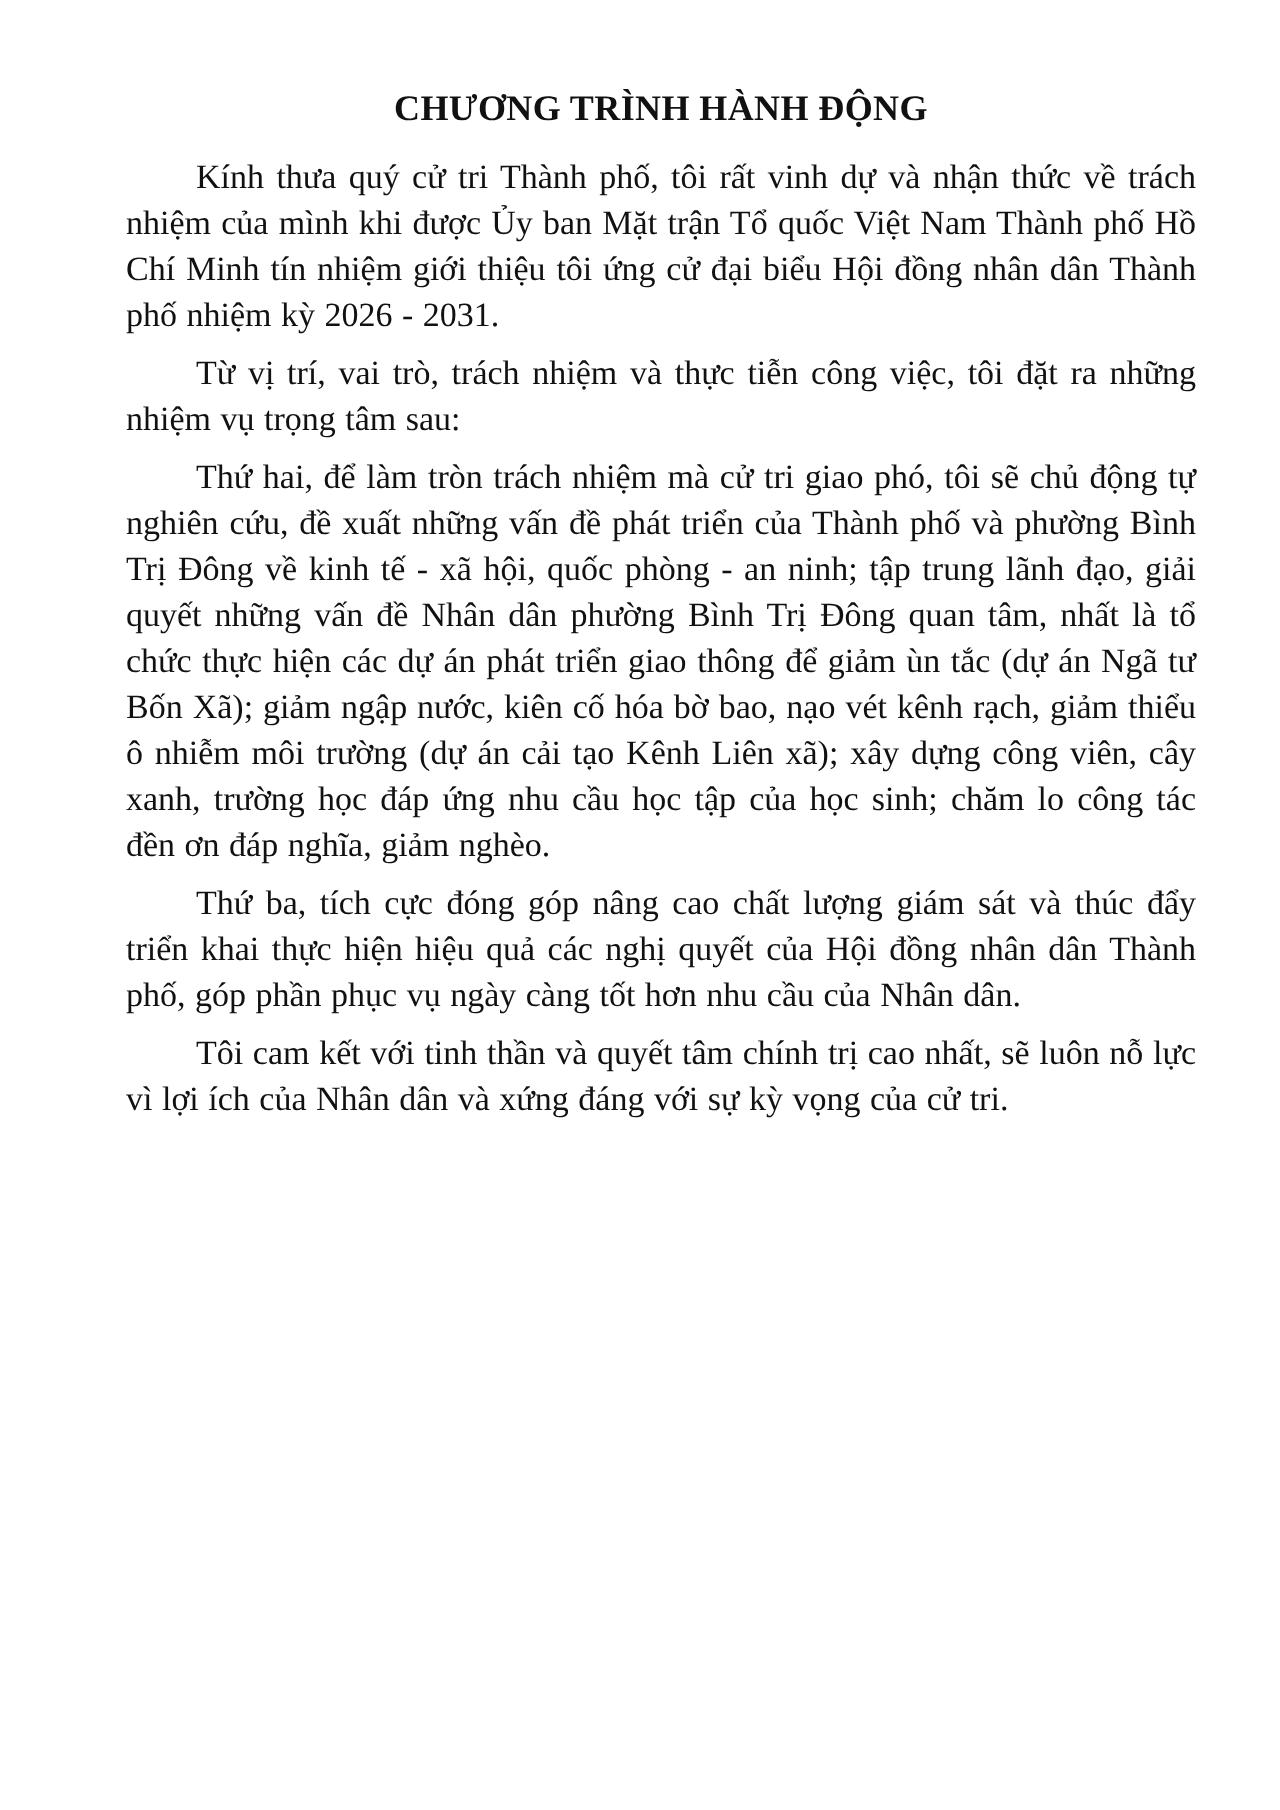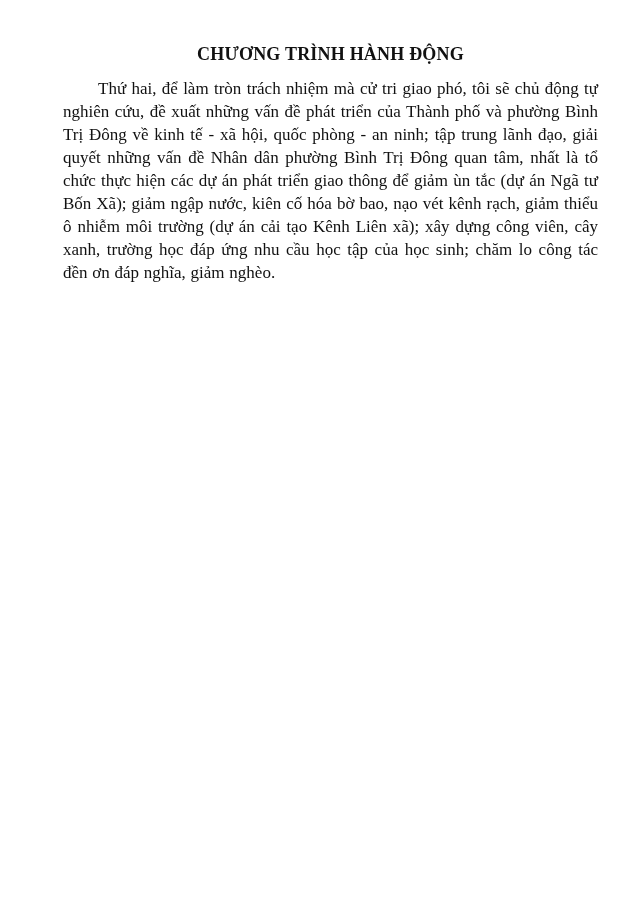--- a/index.html
+++ b/index.html
@@ -46,20 +46,24 @@
 </style>
 </head>
 <body>
 
 <div class="page">
 
   <h1 class="doc-title">
     <span class="title-line">CHƯƠNG TRÌNH HÀNH ĐỘNG</span>
   </h1>
 
+  <p class="body-para">Kính thưa quý cử tri Thành phố, tôi rất vinh dự và nhận thức về trách nhiệm của mình khi được Ủy ban Mặt trận Tổ quốc Việt Nam Thành phố Hồ Chí Minh tín nhiệm giới thiệu tôi ứng cử đại biểu Hội đồng nhân dân Thành phố nhiệm kỳ 2026 - 2031.</p>
 
+  <p class="body-para">Từ vị trí, vai trò, trách nhiệm và thực tiễn công việc, tôi đặt ra những nhiệm vụ trọng tâm sau:</p>
 
 
   <p class="body-para">Thứ hai, để làm tròn trách nhiệm mà cử tri giao phó, tôi sẽ chủ động tự nghiên cứu, đề xuất những vấn đề phát triển của Thành phố và phường Bình Trị Đông về kinh tế - xã hội, quốc phòng - an ninh; tập trung lãnh đạo, giải quyết những vấn đề Nhân dân phường Bình Trị Đông quan tâm, nhất là tổ chức thực hiện các dự án phát triển giao thông để giảm ùn tắc (dự án Ngã tư Bốn Xã); giảm ngập nước, kiên cố hóa bờ bao, nạo vét kênh rạch, giảm thiểu ô nhiễm môi trường (dự án cải tạo Kênh Liên xã); xây dựng công viên, cây xanh, trường học đáp ứng nhu cầu học tập của học sinh; chăm lo công tác đền ơn đáp nghĩa, giảm nghèo.</p>
 
+  <p class="body-para">Thứ ba, tích cực đóng góp nâng cao chất lượng giám sát và thúc đẩy triển khai thực hiện hiệu quả các nghị quyết của Hội đồng nhân dân Thành phố, góp phần phục vụ ngày càng tốt hơn nhu cầu của Nhân dân.</p>
 
+  <p class="body-para">Tôi cam kết với tinh thần và quyết tâm chính trị cao nhất, sẽ luôn nỗ lực vì lợi ích của Nhân dân và xứng đáng với sự kỳ vọng của cử tri.</p>
 
 </div>
 
 </body></html>

